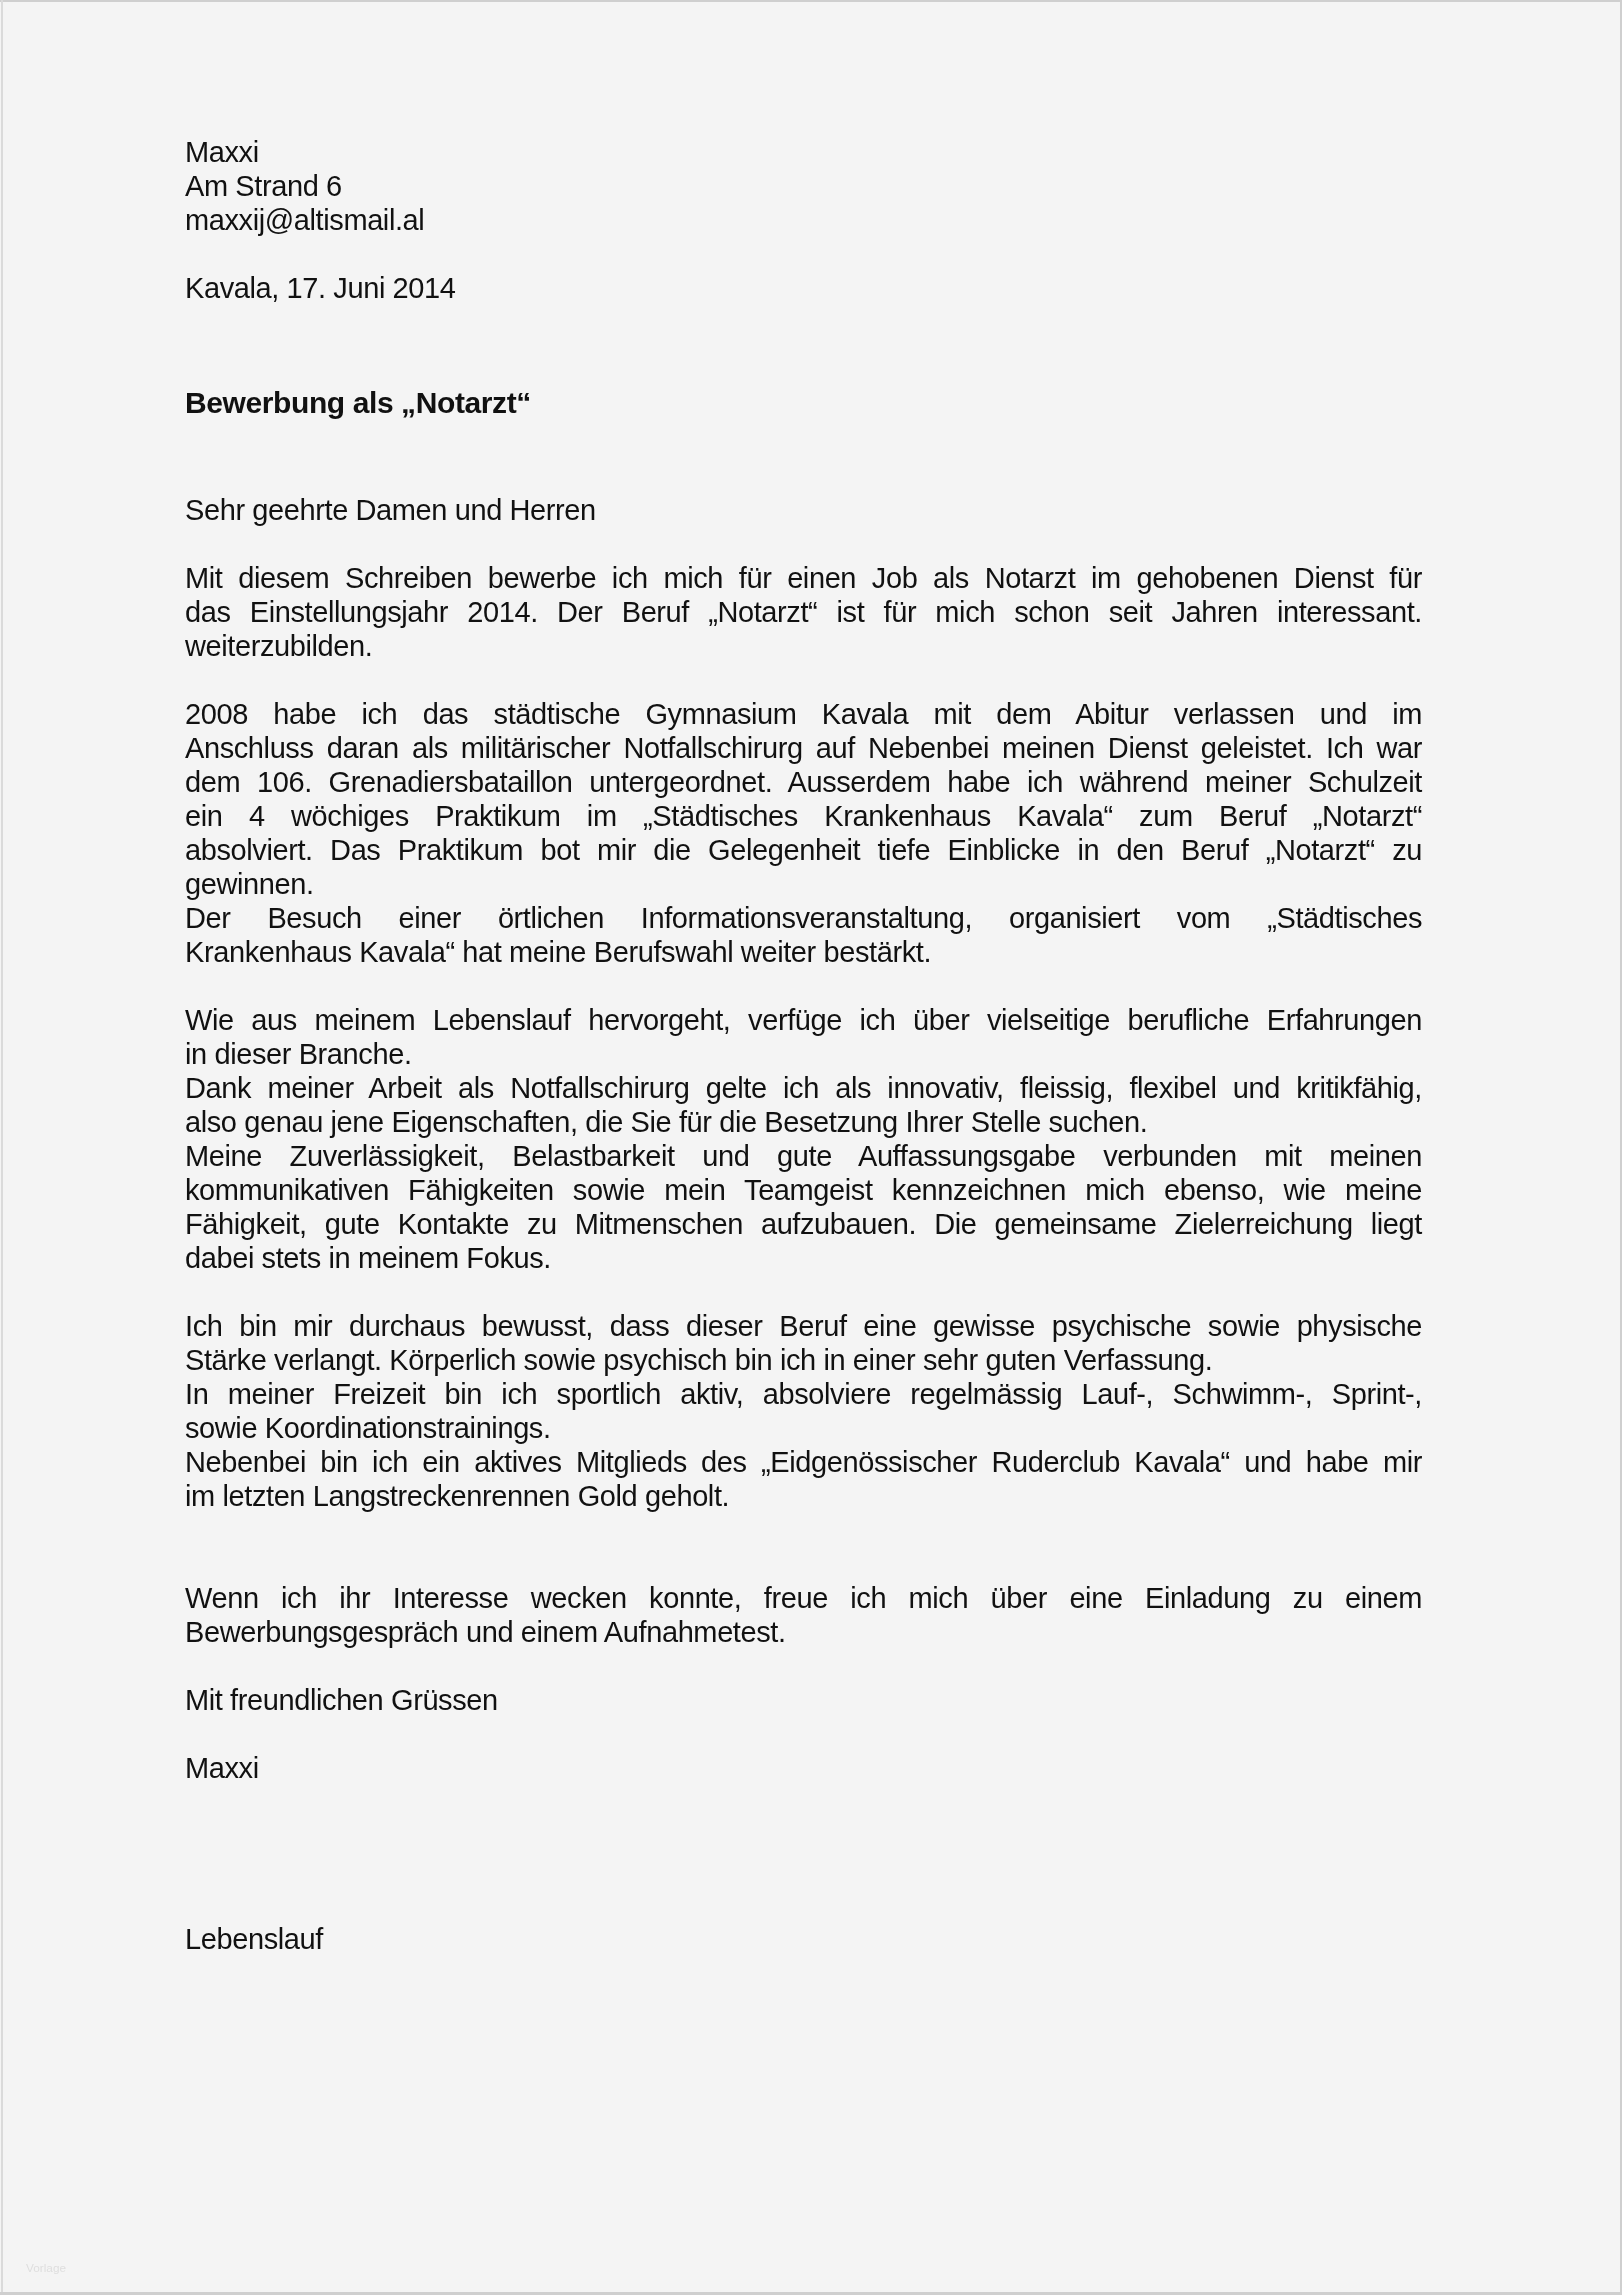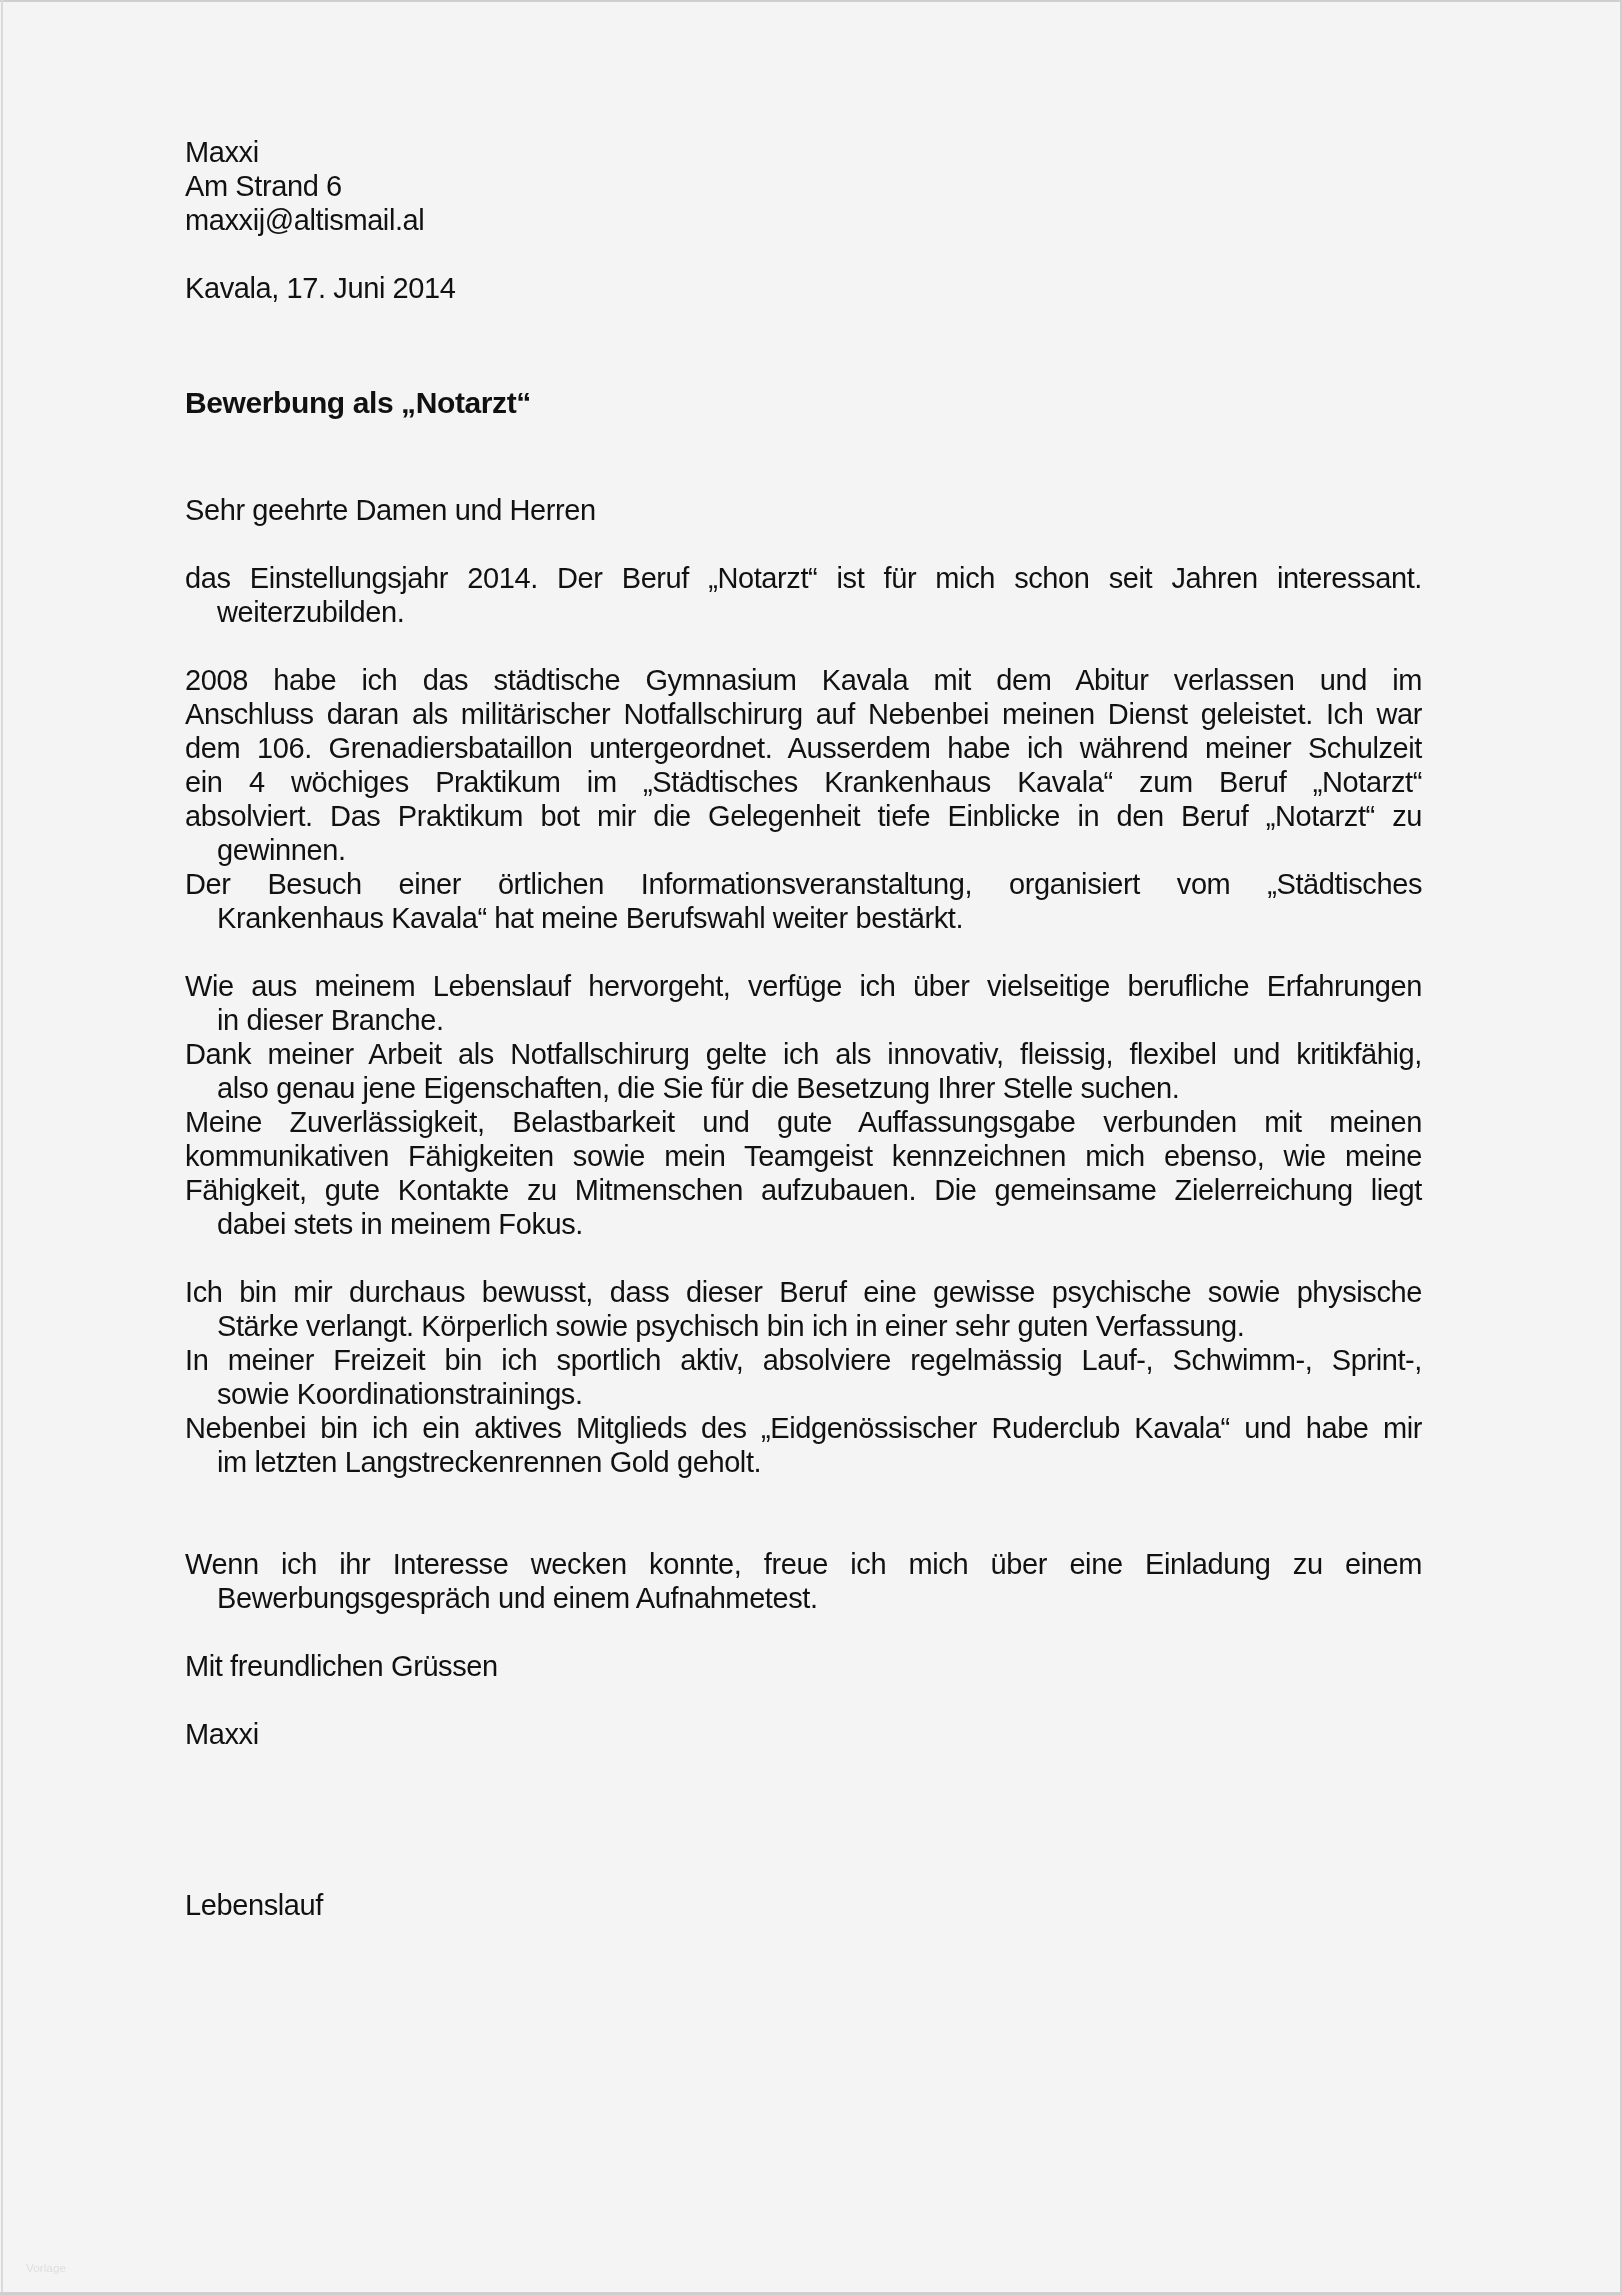--- a/index.html
+++ b/index.html
@@ -53,21 +53,20 @@
     }
     .para .jline {
       display: block;
       text-align: justify;
       text-align-last: justify;
     }
     .para .lline {
       display: block;
       text-align: right;
       text-align-last: left;
-      margin-left: 32px;
     }
     .closing-para { margin-top: 68px; }
     .greeting { margin-bottom: 34px; }
     .signature { margin-bottom: 137px; }
     .watermark {
       position: absolute;
       left: 26px;
       top: 2261px;
       font-size: 11.8px;
       color: #dedede;
@@ -89,20 +88,21 @@
     <span class="line">maxxij@altismail.al</span>
   </div>
 
   <div class="block date">Kavala, 17. Juni 2014</div>
 
   <div class="block subject">Bewerbung als „Notarzt“</div>
 
   <div class="block salutation">Sehr geehrte Damen und Herren</div>
 
   <div class="para">
+    <span class="jline">Mit diesem Schreiben bewerbe ich mich für einen Job als Notarzt im gehobenen Dienst für</span>
     <span class="jline">das Einstellungsjahr 2014. Der Beruf „Notarzt“ ist für mich schon seit Jahren interessant.</span>
     <span class="lline">weiterzubilden.</span>
   </div>
 
   <div class="para">
     <span class="jline">2008 habe ich das städtische Gymnasium Kavala mit dem Abitur verlassen und im</span>
     <span class="jline">Anschluss daran als militärischer Notfallschirurg auf Nebenbei meinen Dienst geleistet. Ich war</span>
     <span class="jline">dem 106. Grenadiersbataillon untergeordnet. Ausserdem habe ich während meiner Schulzeit</span>
     <span class="jline">ein 4 wöchiges Praktikum im „Städtisches Krankenhaus Kavala“ zum Beruf „Notarzt“</span>
     <span class="jline">absolviert. Das Praktikum bot mir die Gelegenheit tiefe Einblicke in den Beruf „Notarzt“ zu</span>

